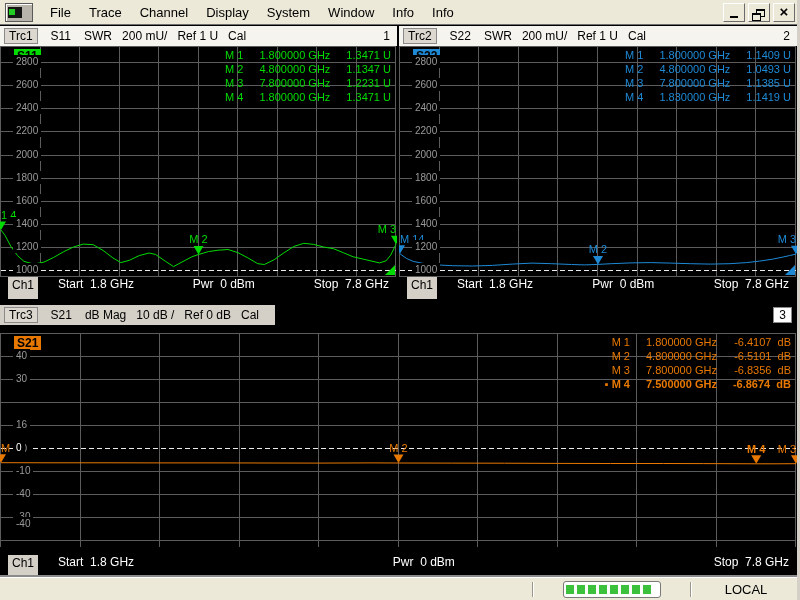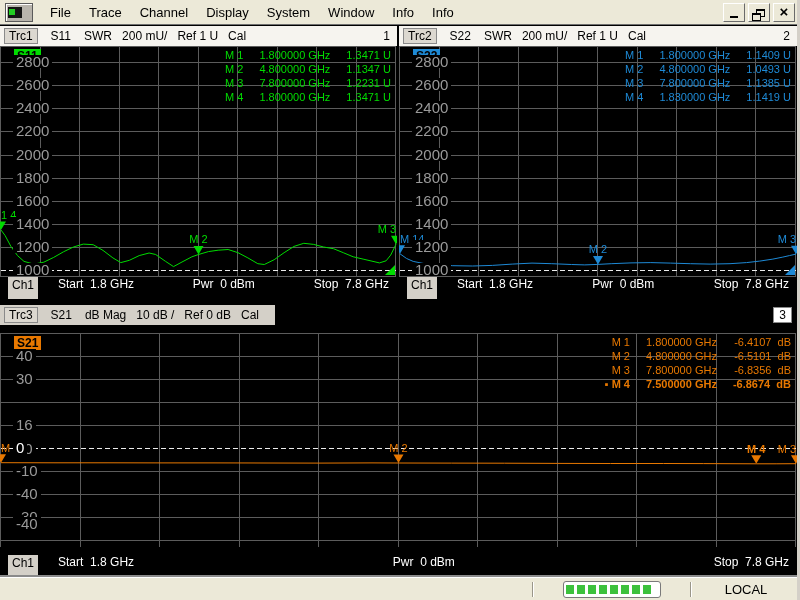--- a/index.html
+++ b/index.html
@@ -31,21 +31,21 @@
   .hdr-text{white-space:pre;}
   .hdr-spacer{flex:1;}
   .area-num{padding:0 7px;color:#000;}
   .tabbed .area-num{background:#fff;border:1px solid #8a8a8a;line-height:14px;padding:0 5px;margin-right:5px;}
   .plot{position:relative;flex:1;background:#000;overflow:hidden;}
   .plot svg{position:absolute;left:0;top:0;}
   .param-badge{position:absolute;top:3px;left:14px;padding:0 3px;font-size:12px;font-weight:bold;color:#000;line-height:14px;}
   .readout{position:absolute;top:3px;right:6px;display:grid;grid-template-columns:auto auto auto;column-gap:16px;row-gap:1px;font-size:11px;line-height:13px;white-space:pre;justify-items:end;}
   .readout span{display:block;}
   .ro-active{font-weight:bold;}
-  .ylab{position:absolute;left:13px;background:#000;color:#9a9a9a;font-size:15px;line-height:13px;padding:0 3px;}
+  .ylab{position:absolute;left:13px;background:#000;color:#9a9a9a;font-size:10px;line-height:13px;padding:0 3px;}
   .ylab.zero{color:#fff;}
   .win-footer{height:22px;background:#000;color:#fff;font-size:12px;display:flex;padding:0 8px;white-space:pre;}
   .ch-chip{background:#D4D0C8;color:#000;padding:1px 4px;margin-right:20px;}
   .ft-pwr{flex:1;text-align:center;}
   
   .statusbar{position:absolute;left:0;bottom:0;width:797px;height:22px;background:#ECE9D8;border-top:1px solid #fff;box-shadow:0 -2px 0 #8a8a8a;display:flex;align-items:center;font-size:13px;color:#000;}
   .sb-field1{flex:1;height:100%;}
   .sb-sep{width:0;height:15px;border-left:1px solid #9a9689;border-right:1px solid #fff;margin:0 3px;}
   .sb-progress-field{width:150px;display:flex;justify-content:center;}
   .progress-box{width:92px;height:13px;border:1px solid #7a7a7a;border-radius:3px;background:#fff;display:flex;align-items:center;padding:1px 2px;gap:3px;}

